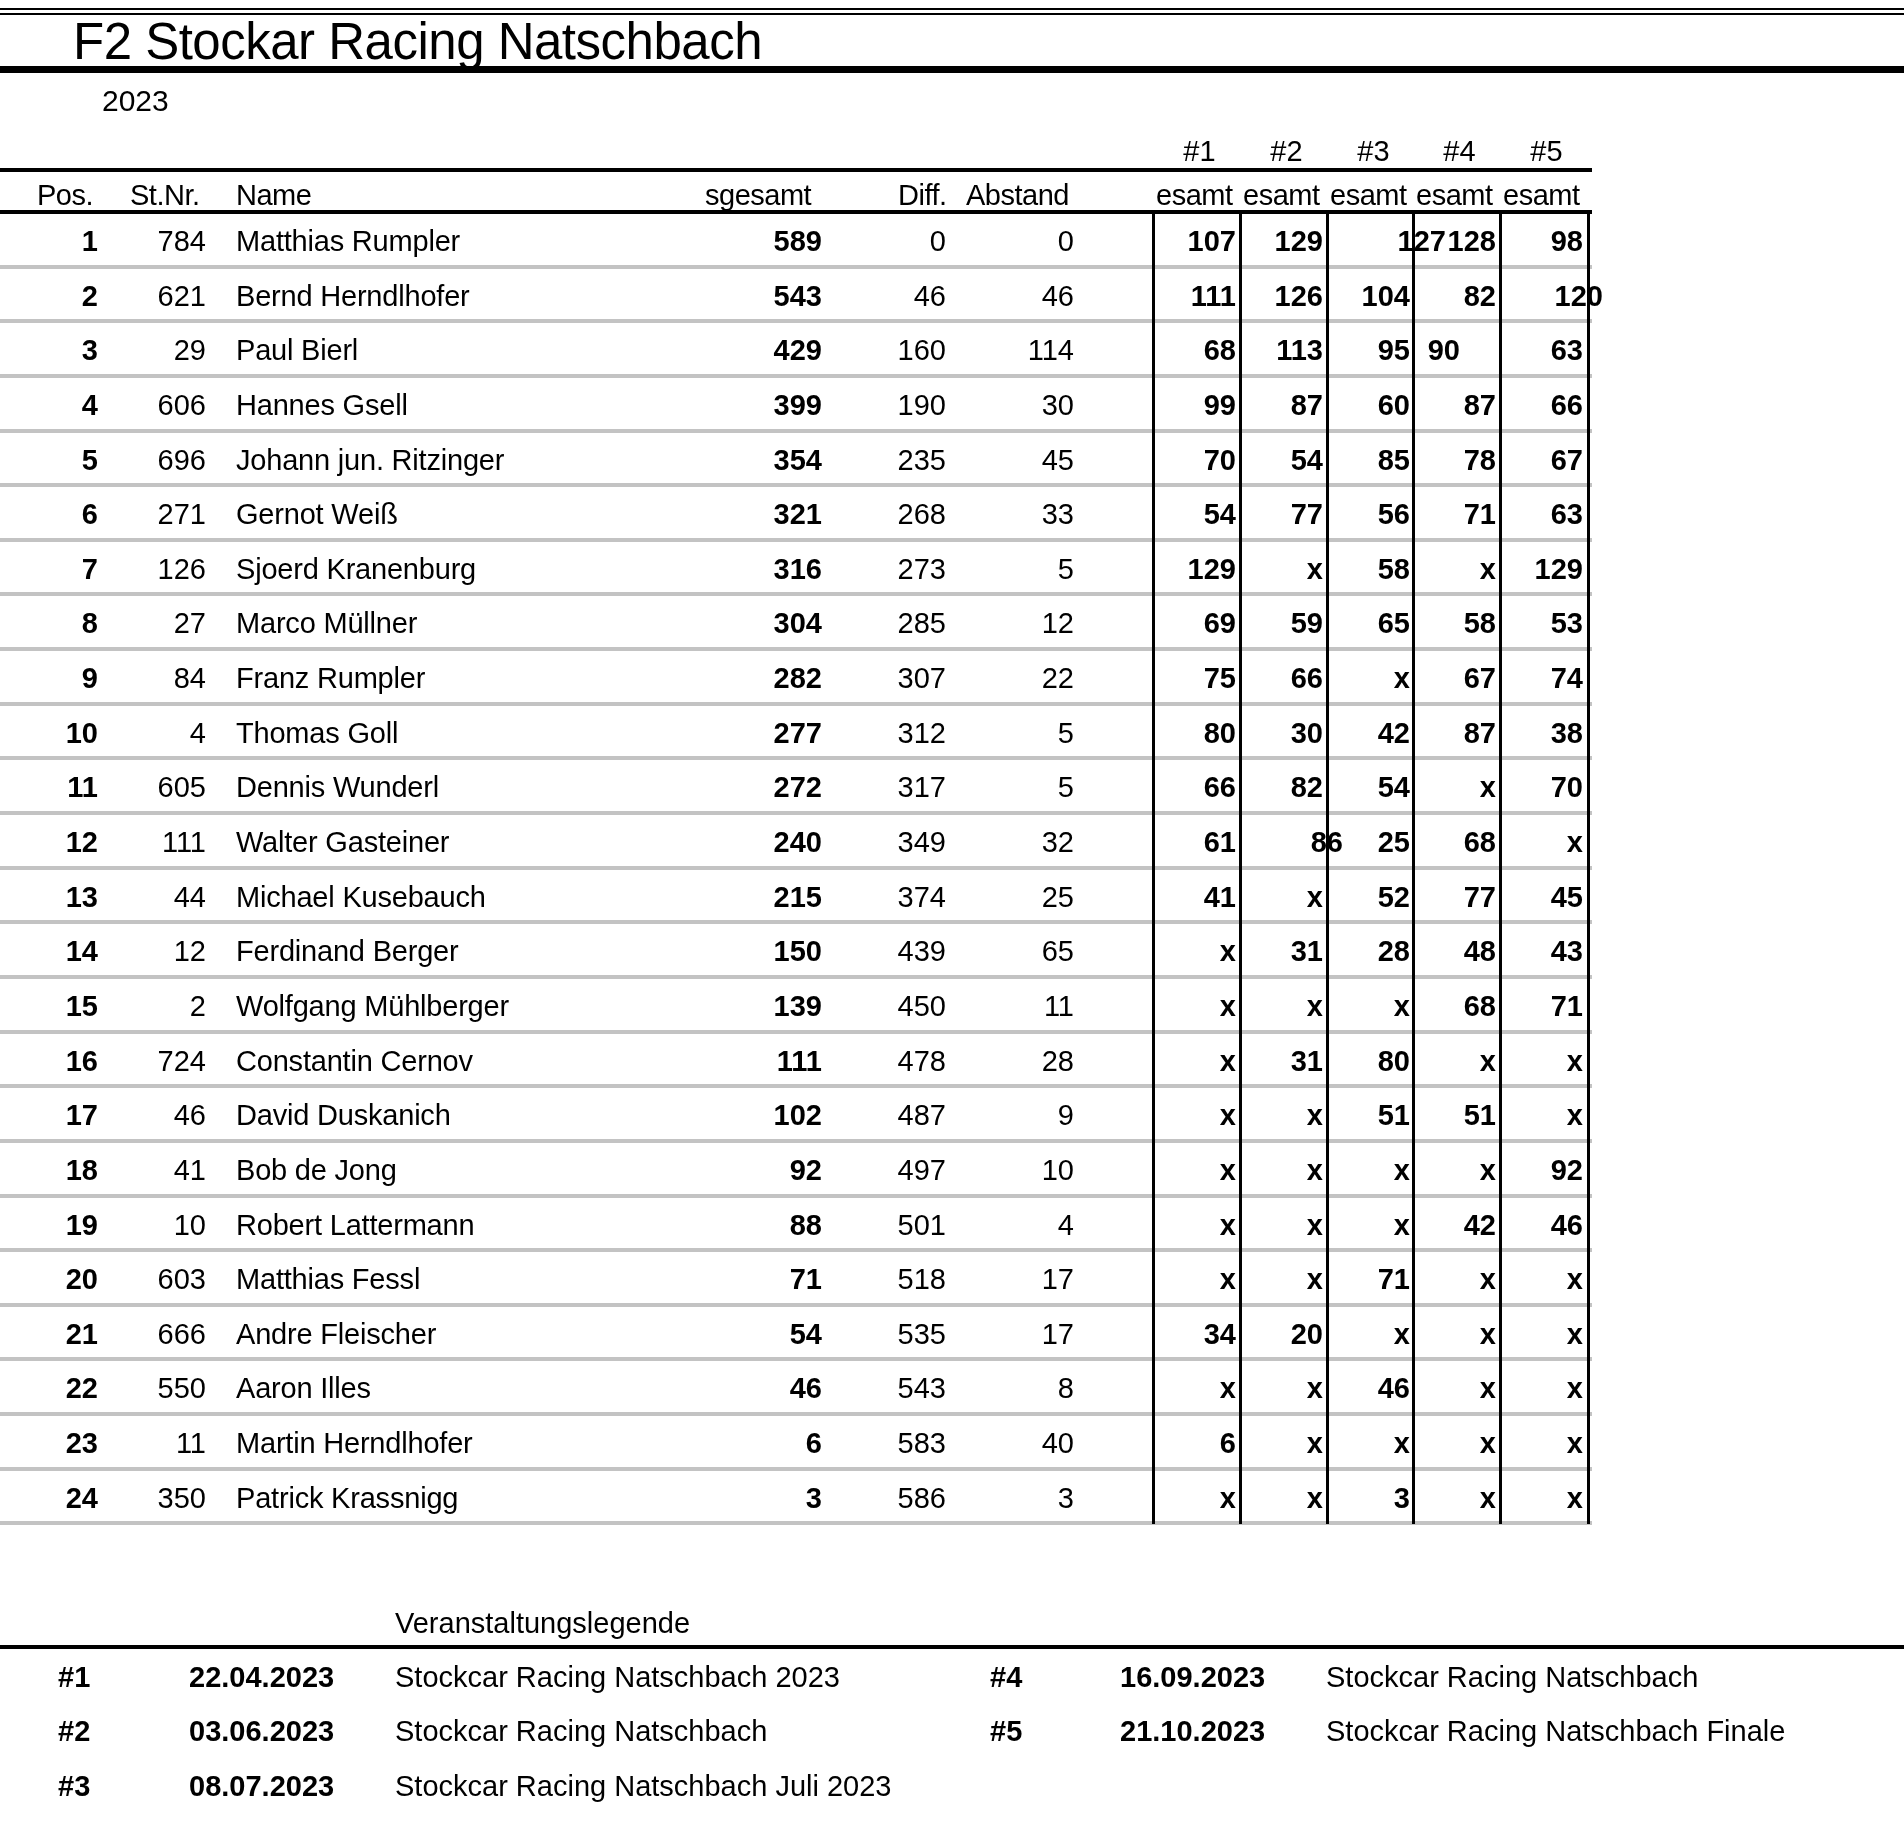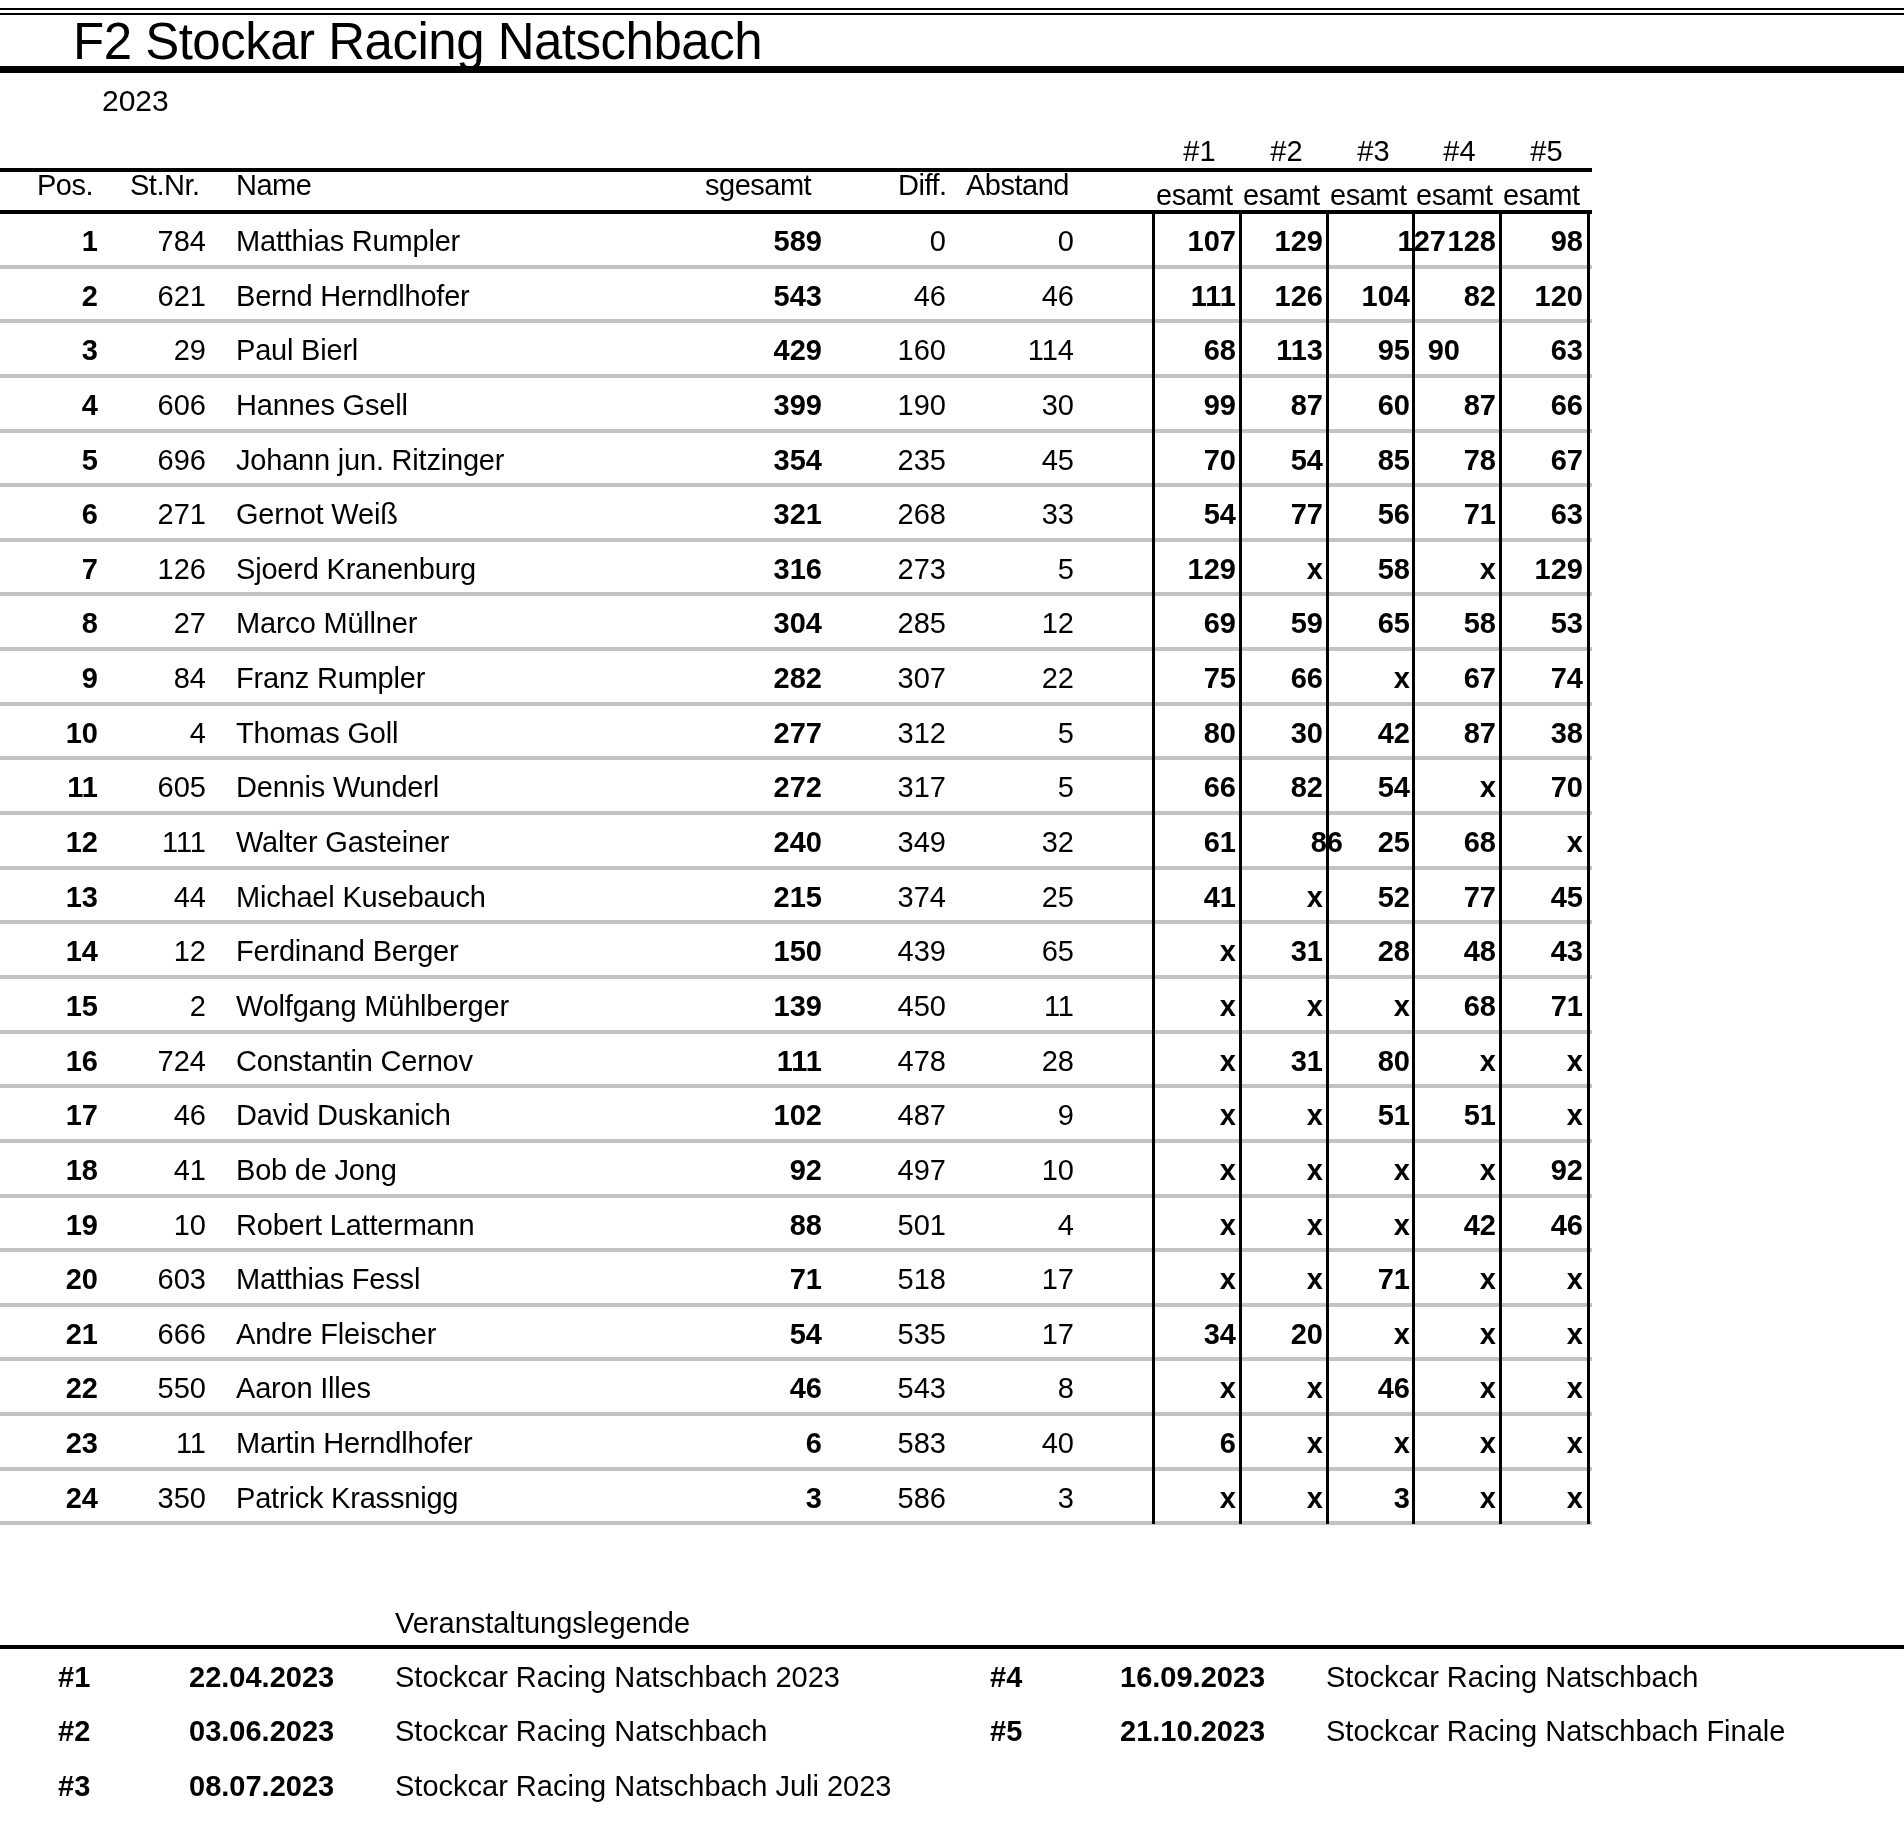--- a/index.html
+++ b/index.html
@@ -1,21 +1,21 @@
 <!DOCTYPE html>
 <html><head>
 <meta charset="utf-8">
 <style>
   html, body { margin:0; padding:0; background:#ffffff; }
   body { width:1904px; height:1846px; position:relative; overflow:hidden;
          font-family:"Liberation Sans", sans-serif; color:#000; }
   .hline { position:absolute; left:0; background:#000; }
   .title { position:absolute; left:73px; top:12px; font-size:51px; line-height:60px; white-space:nowrap; letter-spacing:-0.5px; }
   .year { position:absolute; left:102px; top:84px; font-size:30px; line-height:34px; }
-  .hdr { position:absolute; top:168px; font-size:29px; line-height:34px; white-space:nowrap; letter-spacing:-0.5px; }
+  .hdr { position:absolute; top:178px; font-size:29px; line-height:34px; white-space:nowrap; letter-spacing:-0.5px; }
   .racehash { position:absolute; top:134px; font-size:29px; line-height:34px; width:87px; text-align:center; }
   .racehdr { position:absolute; top:178px; font-size:29px; line-height:34px; width:87px; overflow:hidden; white-space:nowrap; direction:rtl; text-align:left; letter-spacing:-0.5px; }
   #rows { position:absolute; left:0; top:212px; width:1592px; }
   .row { position:relative; height:54.65px; }
   .row::after { content:""; position:absolute; left:0; right:0; bottom:-2px; height:4px; background:#c3c3c3; }
   .cell { position:absolute; top:12px; font-size:29px; line-height:34px; white-space:nowrap; }
   .c-pos { right:1494px; font-weight:bold; }
   .c-stnr { right:1386px; }
   .c-name { left:236px; letter-spacing:-0.2px; }
   .c-pts { right:770px; font-weight:bold; }
@@ -84,21 +84,21 @@
       <div class="cell c-pos">2</div>
       <div class="cell c-stnr">621</div>
       <div class="cell c-name">Bernd Herndlhofer</div>
       <div class="cell c-pts">543</div>
       <div class="cell c-diff">46</div>
       <div class="cell c-abs">46</div>
       <div class="cell c-race" style="left:1156px;">111</div>
       <div class="cell c-race" style="left:1243px;">126</div>
       <div class="cell c-race" style="left:1330px;">104</div>
       <div class="cell c-race" style="left:1416px;">82</div>
-      <div class="cell c-race" style="left:1503px;">120</div>
+      <div class="cell c-race" style="left:1503px;padding-left:20px;">120</div>
     </div>
     <div class="row">
       <div class="cell c-pos">3</div>
       <div class="cell c-stnr">29</div>
       <div class="cell c-name">Paul Bierl</div>
       <div class="cell c-pts">429</div>
       <div class="cell c-diff">160</div>
       <div class="cell c-abs">114</div>
       <div class="cell c-race" style="left:1156px;">68</div>
       <div class="cell c-race" style="left:1243px;">113</div>

